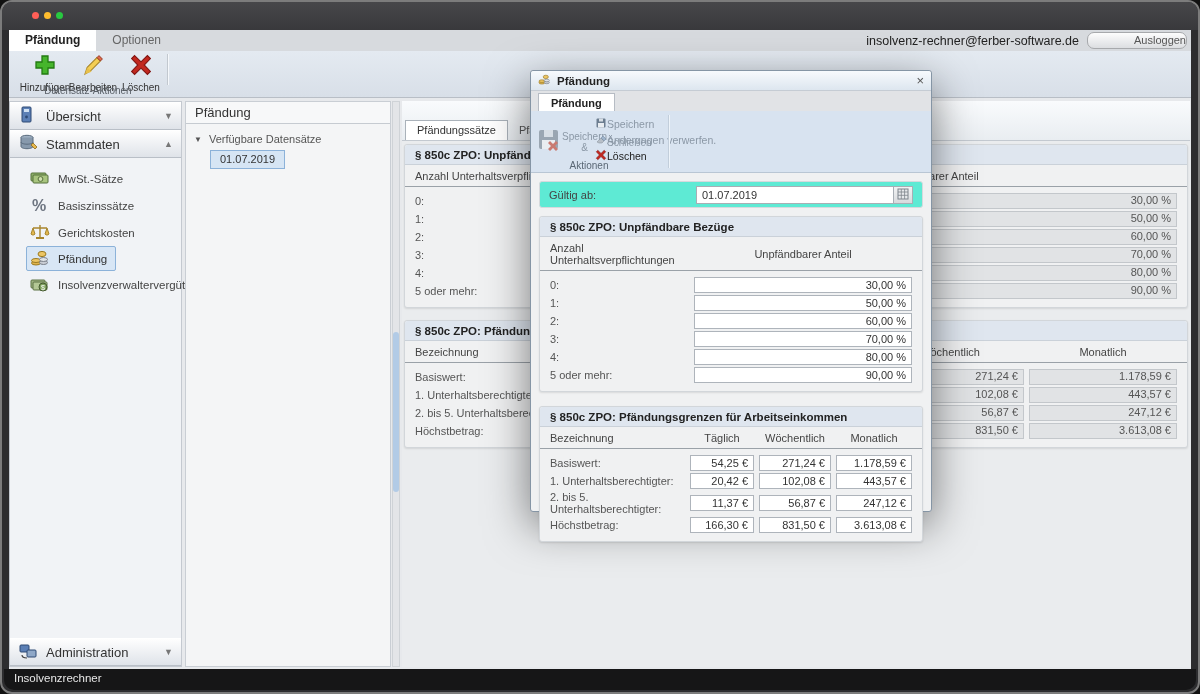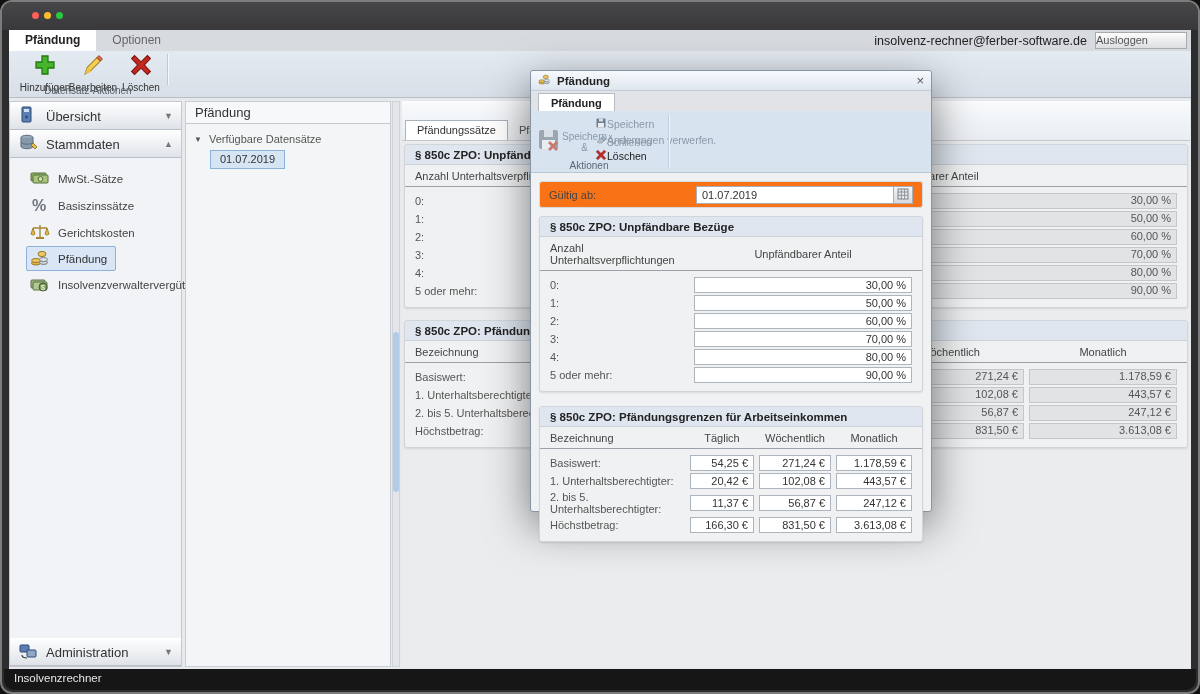--- a/index.html
+++ b/index.html
@@ -11,21 +11,21 @@
   .titlebar { position:absolute; top:0; left:0; right:0; height:28px; background:linear-gradient(#47474a,#39393c); }
   .lights { position:absolute; left:30px; top:10px; display:flex; gap:5px; }
   .light { width:7px; height:7px; border-radius:50%; }
   .light.red{background:#ff5f57;} .light.yellow{background:#febc2e;} .light.green{background:#28c840;}
 
   
   .ribbon-tabs { position:absolute; top:28px; left:7px; right:7px; height:21px; background:#d7dade; display:flex; align-items:stretch; }
   .rtab { padding:3px 16px 0; font-size:12px; color:#666; }
   .rtab.active { background:#fff; color:#222; font-weight:bold; }
   .email { margin-left:auto; align-self:center; font-size:12.5px; color:#222; padding-right:8px; }
-  .logout-btn { align-self:center; width:92px; height:17px; margin-right:4px; background:linear-gradient(#fdfdfd,#dcdee1); border:1px solid #a7a9ac; border-radius:0; font-size:11px; color:#555; text-align:left; line-height:15px; }
+  .logout-btn { align-self:center; width:100px; height:17px; margin-right:4px; background:linear-gradient(#fdfdfd,#dcdee1); border:1px solid #a7a9ac; border-radius:7px; font-size:11px; color:#555; text-align:right; line-height:15px; }
 
   
   .ribbon { position:absolute; top:49px; left:7px; right:7px; height:47px; background:linear-gradient(#e4eaf1,#d8dfe8); border-bottom:1px solid #b8bec6; }
   .rb { position:absolute; top:2px; width:56px; height:36px; display:flex; flex-direction:column; align-items:center; }
   .rb svg { width:24px; height:24px; }
   .rb .rb-label { font-size:10px; color:#333; margin-top:1px; white-space:nowrap; }
   .ribbon-sep { position:absolute; left:158px; top:3px; bottom:12px; width:1px; background:#c2c8cf; box-shadow:1px 0 0 #f5f8fb; }
   .ribbon-group-label { position:absolute; left:0; bottom:1px; width:158px; text-align:center; font-size:10px; color:#5a6068; }
 
   
@@ -85,21 +85,21 @@
   .big-btn { position:absolute; left:5px; top:4px; width:56px; height:54px; display:flex; flex-direction:row; align-items:center; }
   .big-btn svg { width:26px; height:26px; }
   .big-btn .bl { font-size:10px; color:#8b98a6; line-height:11px; text-align:center; }
   .small-btns { position:absolute; left:64px; top:5px; }
   .sm-btn { display:flex; align-items:center; height:16px; font-size:10.5px; color:#8b98a6; white-space:nowrap; }
   .sm-btn svg { width:12px; height:12px; }
   .sm-btn.enabled { color:#222; }
   .dlg-group-label { position:absolute; left:0; bottom:1px; width:116px; text-align:center; font-size:10px; color:#5a6774; }
   .dlg-sep { position:absolute; left:137px; top:4px; bottom:4px; width:1px; background:#c2cedb; box-shadow:1px 0 0 #eef4fa; }
   .dlg-body { position:absolute; top:102px; left:0; right:0; bottom:0; padding:8px; }
-  .validrow { height:27px; background:#f97316; border:1px solid #d6d9dd; border-radius:3px; display:flex; align-items:center; padding:0 9px; font-size:11px; color:#444; margin-bottom:8px; }
+  .validrow { height:27px; background:#5eead4; border:1px solid #d6d9dd; border-radius:3px; display:flex; align-items:center; padding:0 9px; font-size:11px; color:#444; margin-bottom:8px; }
   .validrow input { margin-left:auto; width:198px; height:18px; font-size:11px; padding:0 5px; border:1px solid #a8aeb5; color:#333; font-family:"Liberation Sans",sans-serif; }
   .cal-btn { width:19px; height:18px; background:linear-gradient(#f2f3f4,#d8dadd); border:1px solid #a8aeb5; border-left:none; display:flex; align-items:center; justify-content:center; }
   .cal-btn svg { width:12px; height:12px; }
   .w218 { width:218px; }
   .c64 { width:64px; text-align:center; margin-left:5px; }
   .c72 { width:72px; text-align:center; margin-left:5px; }
   .c76 { width:76px; text-align:center; margin-left:5px; }
   .i64 { width:64px; margin-left:5px; }
   .i72 { width:72px; margin-left:5px; }
   .i76 { width:76px; margin-left:5px; }

